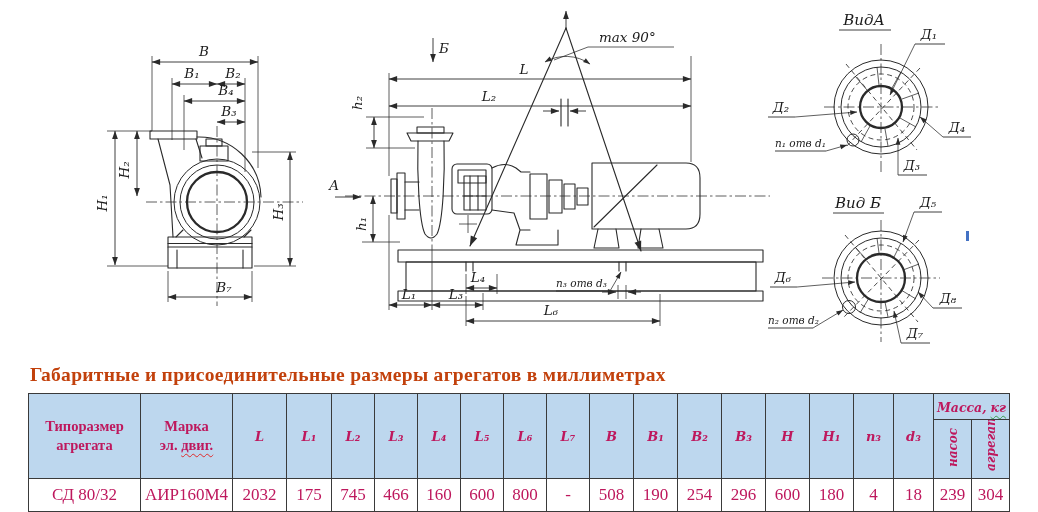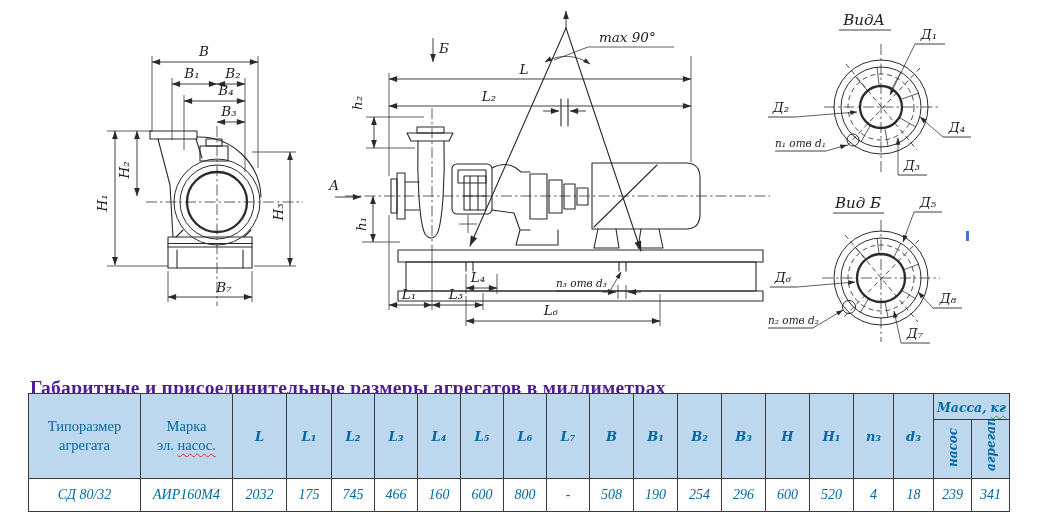--- a/index.html
+++ b/index.html
@@ -14,36 +14,36 @@
   svg text.small{font-size:10.5px;}
   svg text.vt{font-size:15px;}
   svg text.ang{font-size:13.5px;}
   .c1{fill:none;stroke:var(--line);stroke-width:1;}
   .c2{fill:none;stroke:var(--line);stroke-width:2.3;}
   .o{fill:none;stroke:var(--line);stroke-width:1.1;stroke-linejoin:round;stroke-linecap:round;}
   .dl{fill:none;stroke:var(--line);stroke-width:0.9;}
   .xl{fill:none;stroke:var(--line);stroke-width:0.75;}
   .cl{fill:none;stroke:var(--line);stroke-width:0.75;stroke-dasharray:11 3 2.5 3;}
   .dsh{fill:none;stroke:var(--line);stroke-width:0.85;stroke-dasharray:5 3.5;}
-  .doc-title{position:absolute;left:30px;top:377px;width:900px;
-    font-size:19.5px;font-weight:bold;color:#4c1d95;letter-spacing:.3px;}
+  .doc-title{position:absolute;left:30px;top:364px;width:900px;
+    font-size:19.5px;font-weight:bold;color:#c2410c;letter-spacing:.3px;}
   table.dims{position:absolute;left:28px;top:393px;width:981px;border-collapse:collapse;
     table-layout:fixed;}
   table.dims th,table.dims td{border:1.2px solid #3a3a3a;padding:0;text-align:center;
-    vertical-align:middle;overflow:hidden;color:#0369a1;}
+    vertical-align:middle;overflow:hidden;color:#be185d;}
   table.dims thead th{background:var(--header-bg);}
-  .hdr-main{font-weight:normal;font-size:14.5px;line-height:1.3;}
+  .hdr-main{font-weight:bold;font-size:14.5px;line-height:1.3;}
   th.dimh{font-family:"DejaVu Serif",serif;font-style:italic;font-weight:bold;font-size:13px;}
   tr.hr1 th.massh{height:25px;font-weight:bold;}
   .mass-t{font-family:"DejaVu Serif",serif;font-style:italic;font-weight:bold;font-size:12.5px;}
   tr.hr2 th{height:58px;}
   .vert{display:inline-block;writing-mode:vertical-rl;transform:rotate(180deg);
     height:47px;line-height:1;font-family:"DejaVu Serif",serif;font-style:italic;
     font-weight:bold;font-size:12px;}
-  tbody tr{height:33px;font-size:14px;font-style:italic;}
+  tbody tr{height:33px;font-size:17px;}
   td.lft{text-align:left;padding-left:8px;}
   .sq-red{text-decoration-line:underline;text-decoration-style:wavy;
     text-decoration-color:var(--spell-red);text-decoration-thickness:1px;text-underline-offset:3px;}
   .sq-green{text-decoration-line:underline;text-decoration-style:wavy;
     text-decoration-color:var(--spell-green);text-decoration-thickness:1px;text-underline-offset:3px;}
 </style>
 </head>
 <body>
 
 <div class="page">
@@ -309,21 +309,21 @@
         <col style="width:40px">
       <col style="width:38px">
         <col style="width:38px">
     </colgroup>
     <thead>
       <tr class="hr1">
         <th class="hdr-main" rowspan="2">Типоразмер агрегата</th>
         <th class="hdr-main" rowspan="2">
           <span>Марка</span><br>
           <span>эл.</span>
-          <span class="sq-red">насос.</span>
+          <span class="sq-red">двиг.</span>
         </th>
         <th class="dimh" rowspan="2">L</th>
         <th class="dimh" rowspan="2">L₁</th>
         <th class="dimh" rowspan="2">L₂</th>
         <th class="dimh" rowspan="2">L₃</th>
         <th class="dimh" rowspan="2">L₄</th>
         <th class="dimh" rowspan="2">L₅</th>
         <th class="dimh" rowspan="2">L₆</th>
         <th class="dimh" rowspan="2">L₇</th>
         <th class="dimh" rowspan="2">В</th>
@@ -354,21 +354,21 @@
         <td>466</td>
         <td>160</td>
         <td>600</td>
         <td>800</td>
         <td>-</td>
         <td>508</td>
         <td>190</td>
         <td>254</td>
         <td>296</td>
         <td>600</td>
-        <td>520</td>
+        <td>180</td>
         <td>4</td>
         <td>18</td>
         <td>239</td>
-        <td>341</td>
+        <td>304</td>
       </tr>
     </tbody>
   </table>
 </div>
 
 </body></html>

